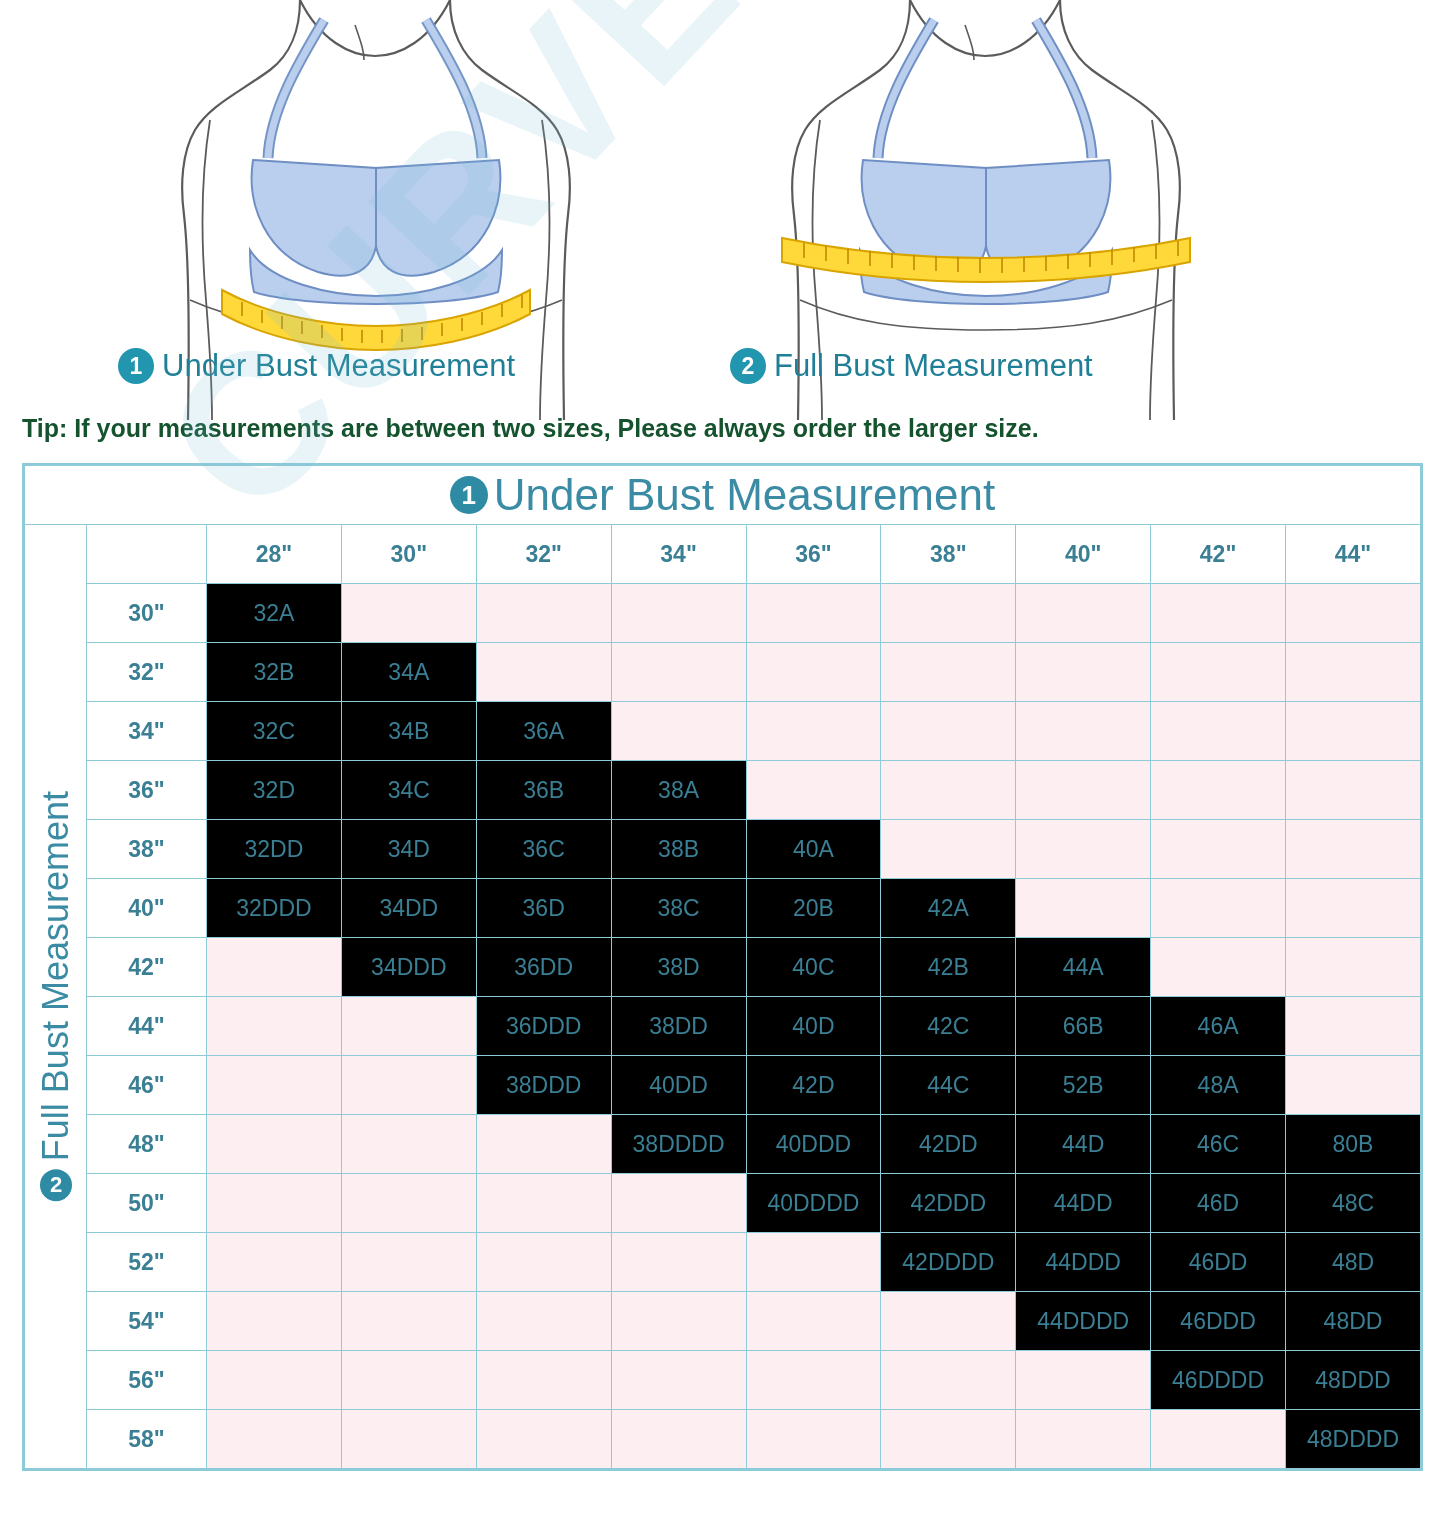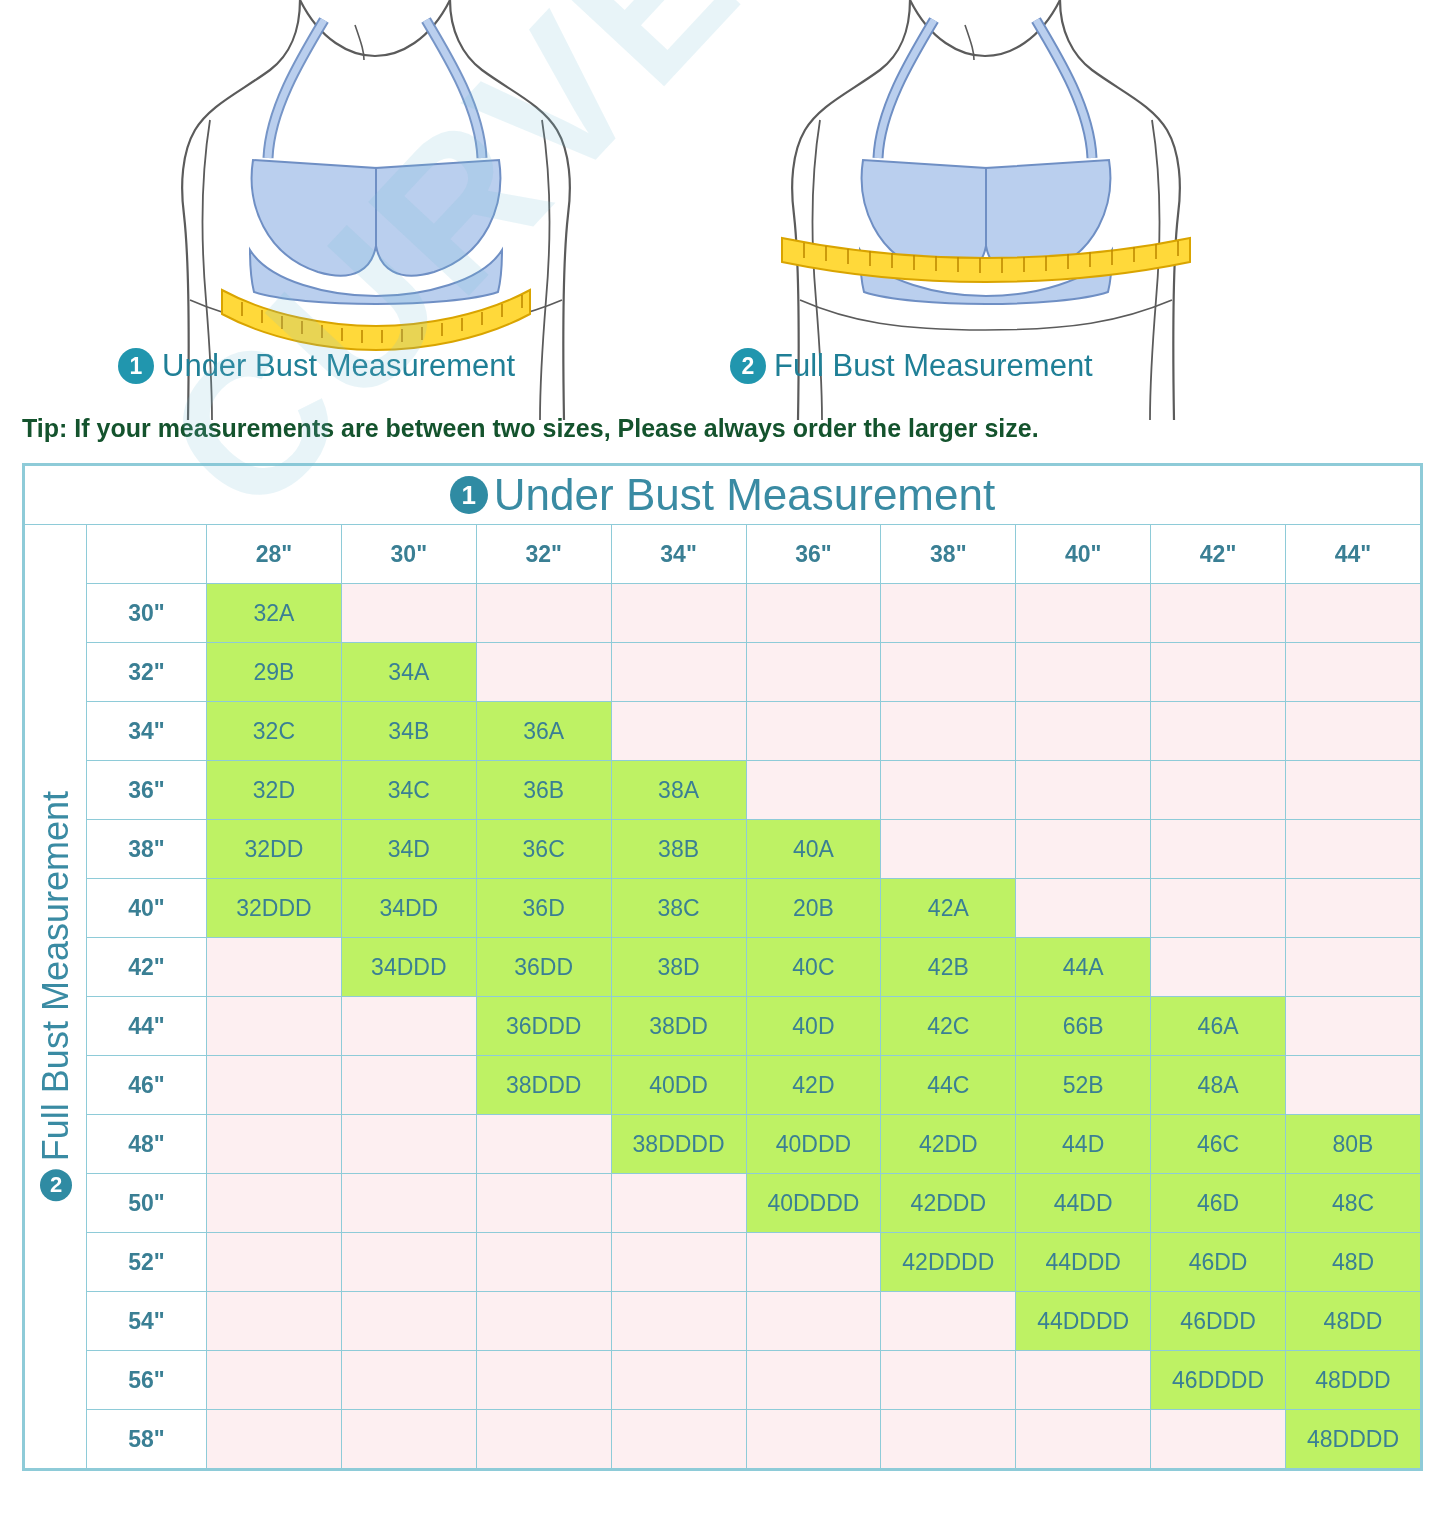--- a/index.html
+++ b/index.html
@@ -169,21 +169,21 @@
     justify-content: center;
     line-height: 1;
     writing-mode: horizontal-tb;
     transform: rotate(180deg);
   }
   th.col-head, td.row-head {
     font-weight: bold;
     color: #2e7f95;
     font-size: 24px;
   }
-  td.filled { background: #bef264; }
+  td.filled { background: #000000; }
   td.empty { background: #fdeff1; }
   .corner { background: #ffffff; }
 </style>
 </head>
 <body>
 
 <div class="page">
 
   <div class="illus-area">
 
@@ -344,21 +344,21 @@
             <td class="empty"></td>
             <td class="empty"></td>
             <td class="empty"></td>
             <td class="empty"></td>
             <td class="empty"></td>
             <td class="empty"></td>
             <td class="empty"></td>
           </tr>
           <tr>
             <td class="row-head">32"</td>
-            <td class="filled">29B</td>
+            <td class="filled">32B</td>
             <td class="filled">34A</td>
             <td class="empty"></td>
             <td class="empty"></td>
             <td class="empty"></td>
             <td class="empty"></td>
             <td class="empty"></td>
             <td class="empty"></td>
             <td class="empty"></td>
           </tr>
           <tr>

